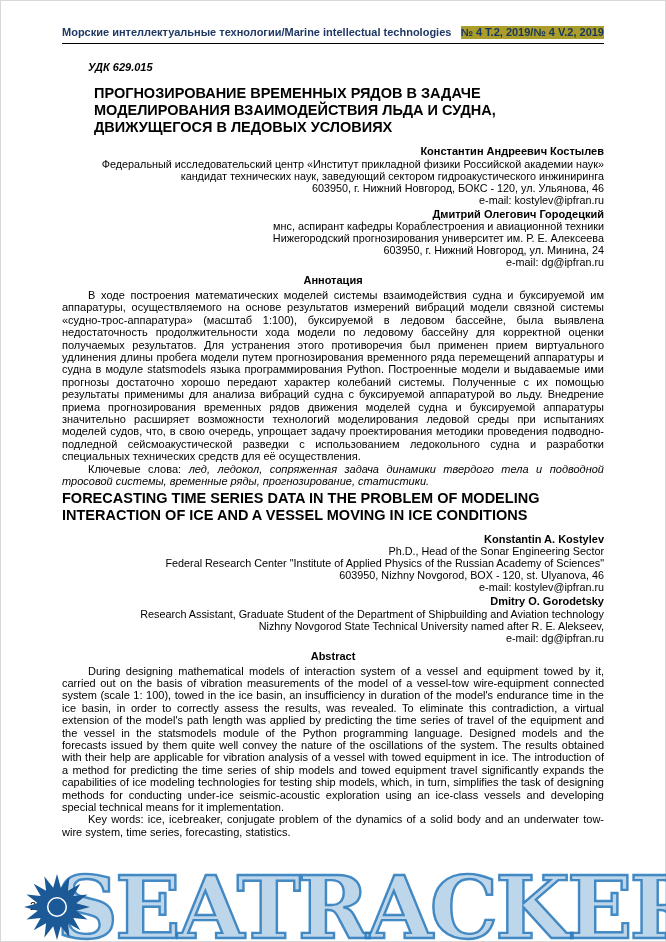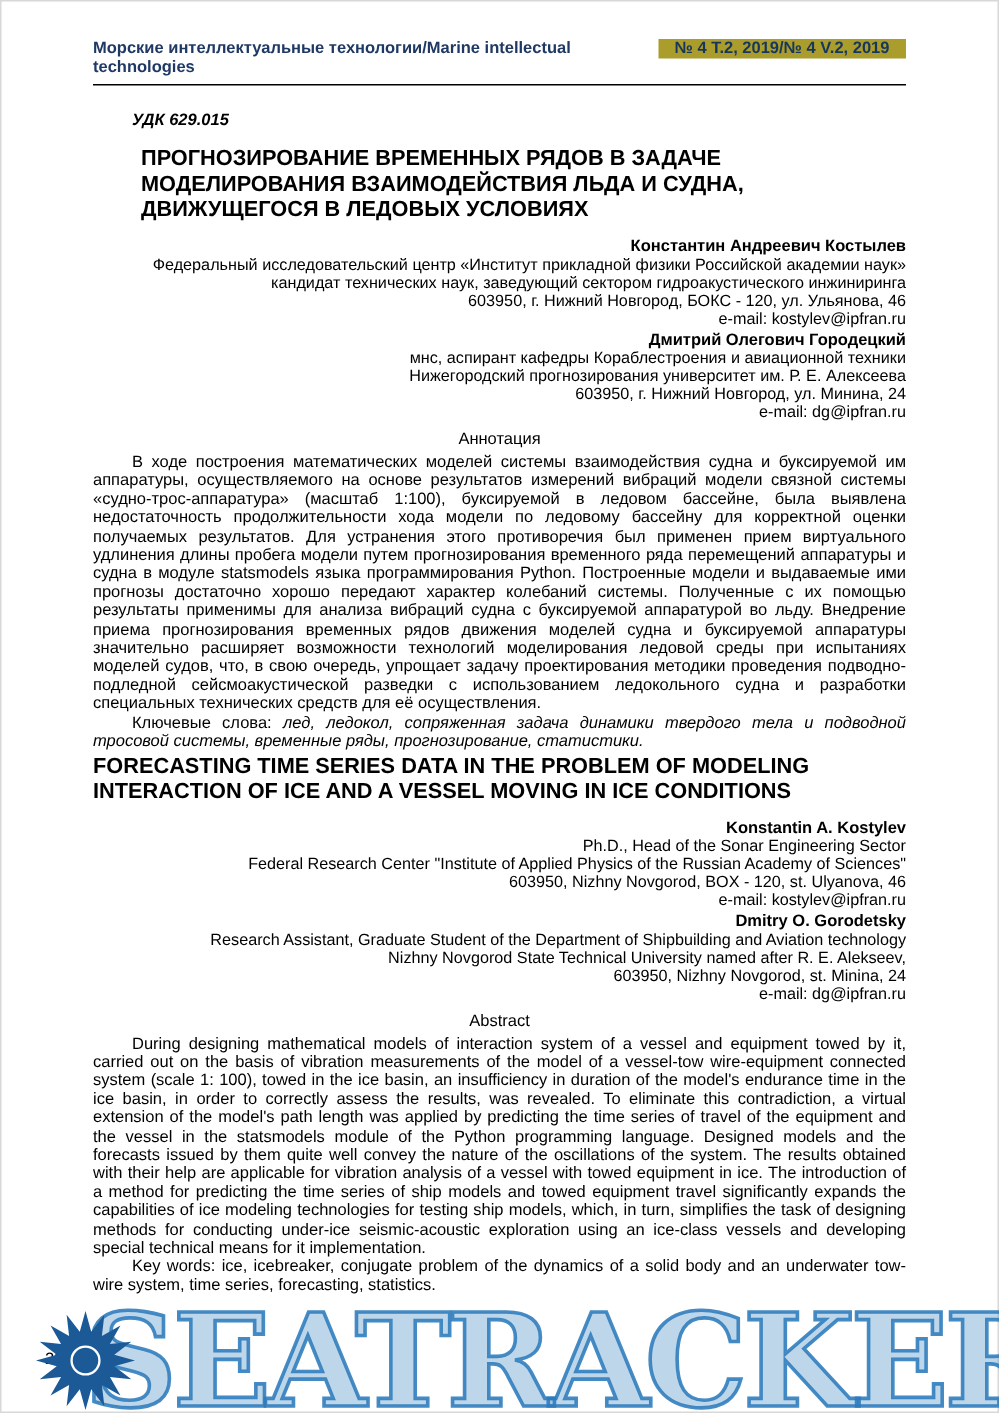--- a/index.html
+++ b/index.html
@@ -5,34 +5,34 @@
   html,body{margin:0;padding:0;}
   body{
     width:666px;height:942px;background:#ffffff;position:relative;overflow:hidden;
     font-family:"Liberation Sans", sans-serif;color:#000;
     box-shadow:inset 0 0 0 1px #d8d8d8;
   }
   .page{position:absolute;inset:0;padding:26px 62px 0 62px;}
   
   .hdr{display:flex;justify-content:space-between;align-items:flex-start;font-size:11px;font-weight:bold;line-height:13px;}
   .hdr .journal{color:#1f3864;}
-  .hdr .issue{background:#ab9d2b;color:#17365d;padding:0 11px;white-space:nowrap;}
+  .hdr .issue{background:#ab9d2b;color:#17365d;padding:0 0;white-space:nowrap;}
   .rule{border-top:1.4px solid #000;margin-top:4px;}
   
   .section-title{margin-top:22px;text-align:center;font-weight:bold;font-style:italic;font-size:12.5px;}
   .udk{margin-top:17px;margin-left:26px;font-weight:bold;font-style:italic;font-size:11px;}
   
   .title{margin:12px auto 0 auto;max-width:478px;text-align:left;font-weight:bold;font-size:14.5px;line-height:17px;}
   .title.en{max-width:548px;margin-top:2px;}
   
   .authors{margin-top:9px;text-align:right;}
   .author-name{font-weight:bold;font-size:11px;line-height:12.5px;margin-top:2px;}
   .author-line{font-size:10.8px;line-height:12px;}
   
-  .abs-head{margin-top:6px;text-align:center;font-weight:normal;font-size:11px;line-height:13px;}
+  .abs-head{margin-top:6px;text-align:center;font-weight:bold;font-size:11px;line-height:13px;}
   .abs{margin-top:2px;font-size:11px;line-height:12.4px;text-align:justify;text-indent:26px;}
   .kw{font-size:11px;line-height:12.4px;text-align:justify;text-indent:26px;}
   .kw b{font-weight:normal;}
   .kw .ru-kw{font-style:italic;}
   
   .page-number{position:absolute;left:30px;bottom:30px;font-size:11px;z-index:3;}
   .watermark{
     position:absolute;left:56px;bottom:-16px;z-index:2;white-space:nowrap;pointer-events:none;
     font-family:"DejaVu Serif", serif;font-weight:bold;font-size:86px;letter-spacing:-3px;
     color:rgba(255,255,255,0.12);
@@ -87,21 +87,20 @@
       <div class="author-name">Konstantin A. Kostylev</div>
       <div class="author-line">Ph.D., Head of the Sonar Engineering Sector</div>
       <div class="author-line">Federal Research Center "Institute of Applied Physics of the Russian Academy of Sciences"</div>
       <div class="author-line">603950, Nizhny Novgorod, BOX - 120, st. Ulyanova, 46</div>
       <div class="author-line">e-mail: kostylev@ipfran.ru</div>
     </div>
     <div class="author-block">
       <div class="author-name">Dmitry O. Gorodetsky</div>
       <div class="author-line">Research Assistant, Graduate Student of the Department of Shipbuilding and Aviation technology</div>
       <div class="author-line">Nizhny Novgorod State Technical University named after R. E. Alekseev,</div>
-      <div class="author-line">603950, Nizhny Novgorod, st. Minina, 24</div>
       <div class="author-line">e-mail: dg@ipfran.ru</div>
     </div>
   </div>
 
   <div class="abs-head">Abstract</div>
   <p class="abs" style="margin:2px 0 0 0;">During designing mathematical models of interaction system of a vessel and equipment towed by it, carried out on the basis of vibration measurements of the model of a vessel-tow wire-equipment connected system (scale 1: 100), towed in the ice basin, an insufficiency in duration of the model's endurance time in the ice basin, in order to correctly assess the results, was revealed. To eliminate this contradiction, a virtual extension of the model's path length was applied by predicting the time series of travel of the equipment and the vessel in the statsmodels module of the Python programming language. Designed models and the forecasts issued by them quite well convey the nature of the oscillations of the system. The results obtained with their help are applicable for vibration analysis of a vessel with towed equipment in ice. The introduction of a method for predicting the time series of ship models and towed equipment travel significantly expands the capabilities of ice modeling technologies for testing ship models, which, in turn, simplifies the task of designing methods for conducting under-ice seismic-acoustic exploration using an ice-class vessels and developing special technical means for it implementation.</p>
   <p class="kw" style="margin:0;">
     <b>Key words:</b>
     <span>ice, icebreaker, conjugate problem of the dynamics of a solid body and an underwater tow-wire system, time series, forecasting, statistics.</span>
   </p>

